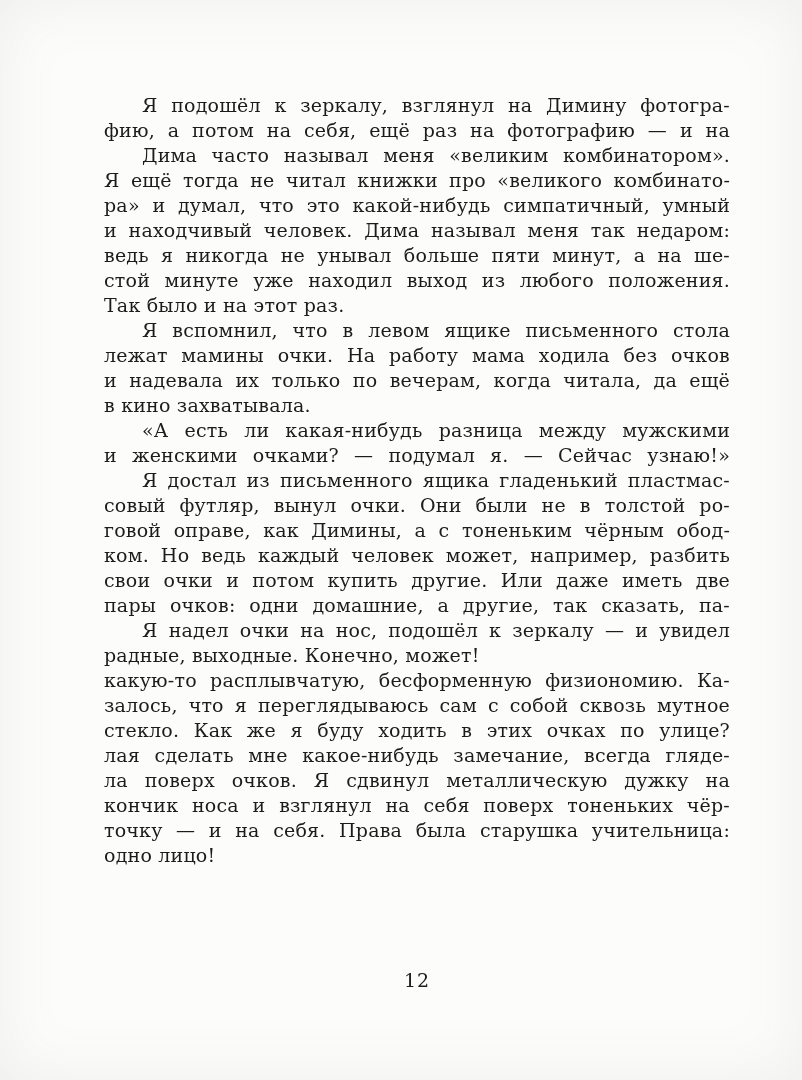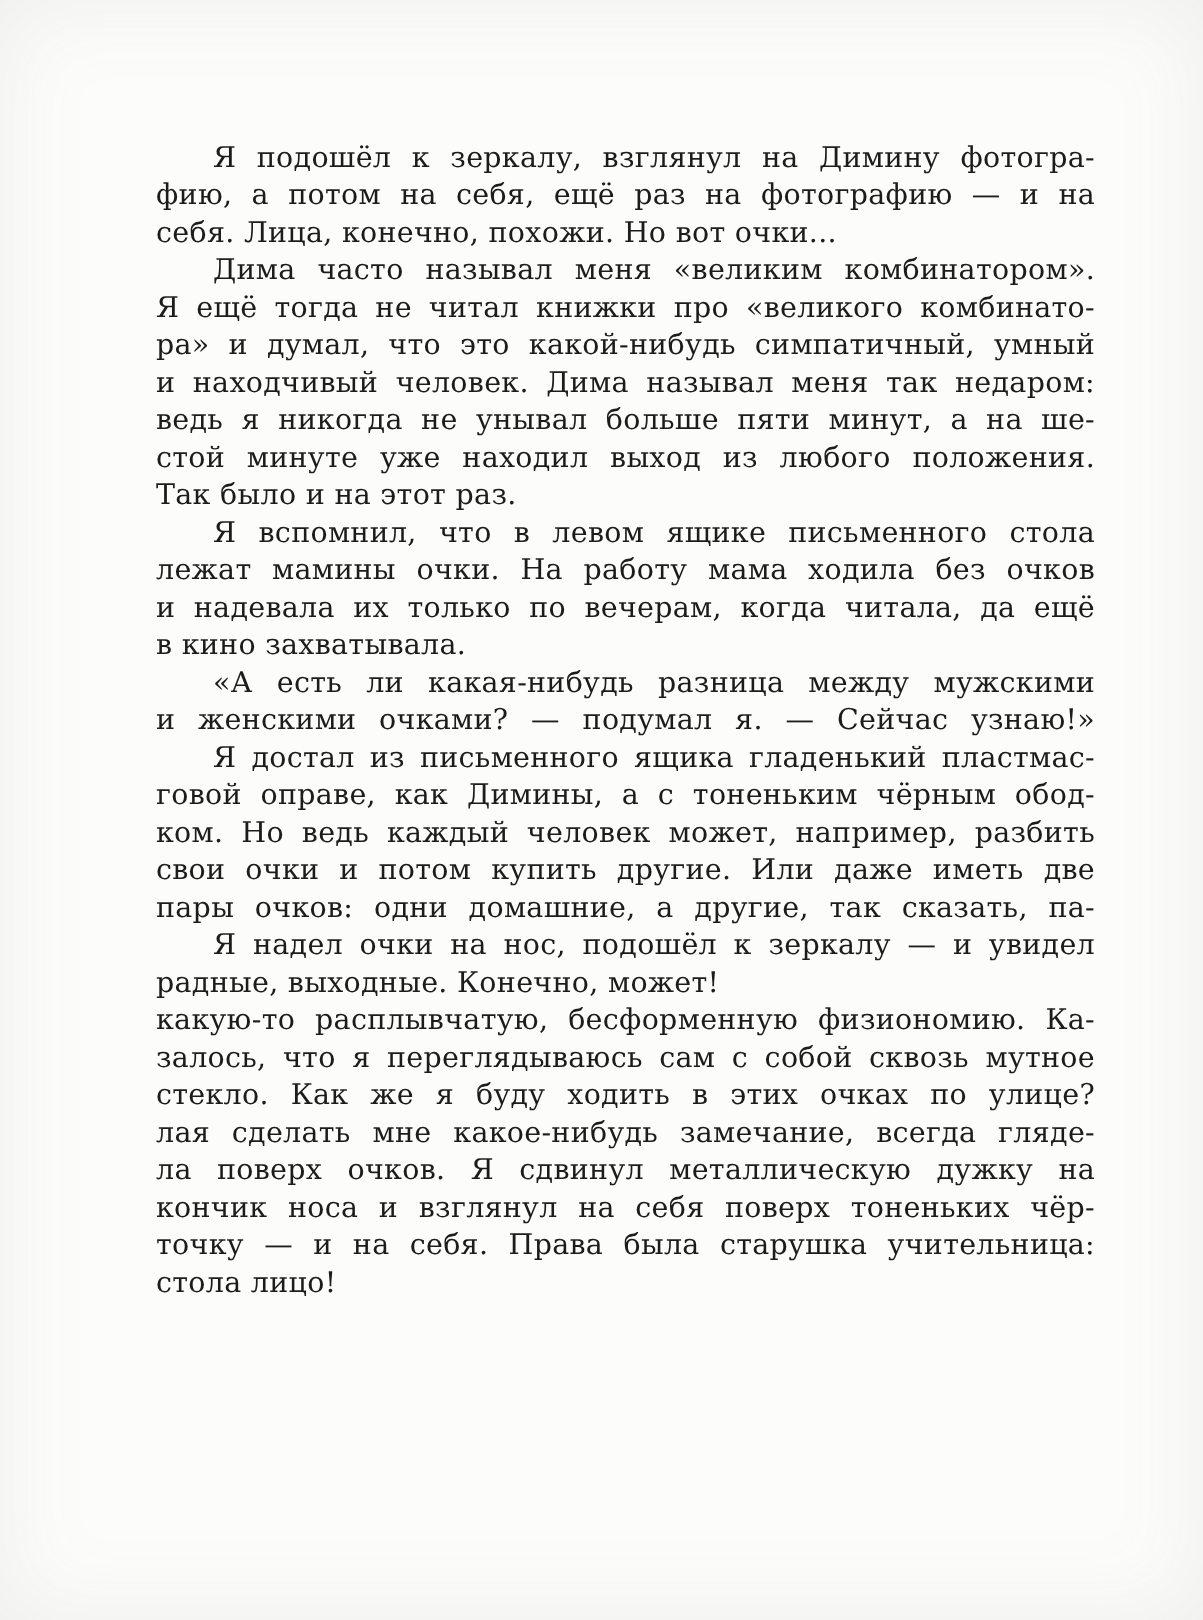--- a/index.html
+++ b/index.html
@@ -58,43 +58,44 @@
     letter-spacing: 1px;
   }
 </style>
 </head>
 <body>
 
 <div class="page">
   <div class="page-text">
       <div class="line indent">Я подошёл к зеркалу, взглянул на Димину фотогра-</div>
       <div class="line">фию, а потом на себя, ещё раз на фотографию — и на</div>
-      <div class="line para-end">себя. Лица, конечно, похожи. Но вот очки...</div>
       <div class="line indent">Дима часто называл меня «великим комбинатором».</div>
       <div class="line">Я ещё тогда не читал книжки про «великого комбинато-</div>
       <div class="line">ра» и думал, что это какой-нибудь симпатичный, умный</div>
       <div class="line">и находчивый человек. Дима называл меня так недаром:</div>
       <div class="line">ведь я никогда не унывал больше пяти минут, а на ше-</div>
       <div class="line">стой минуте уже находил выход из любого положения.</div>
       <div class="line para-end">Так было и на этот раз.</div>
       <div class="line indent">Я вспомнил, что в левом ящике письменного стола</div>
       <div class="line">лежат мамины очки. На работу мама ходила без очков</div>
       <div class="line">и надевала их только по вечерам, когда читала, да ещё</div>
       <div class="line para-end">в кино захватывала.</div>
       <div class="line indent">«А есть ли какая-нибудь разница между мужскими</div>
       <div class="line">и женскими очками? — подумал я. — Сейчас узнаю!»</div>
       <div class="line indent">Я достал из письменного ящика гладенький пластмас-</div>
+      <div class="line">совый футляр, вынул очки. Они были не в толстой ро-</div>
       <div class="line">говой оправе, как Димины, а с тоненьким чёрным обод-</div>
       <div class="line">ком. Но ведь каждый человек может, например, разбить</div>
       <div class="line">свои очки и потом купить другие. Или даже иметь две</div>
       <div class="line">пары очков: одни домашние, а другие, так сказать, па-</div>
       <div class="line indent">Я надел очки на нос, подошёл к зеркалу — и увидел</div>
       <div class="line para-end">радные, выходные. Конечно, может!</div>
       <div class="line">какую-то расплывчатую, бесформенную физиономию. Ка-</div>
       <div class="line">залось, что я переглядываюсь сам с собой сквозь мутное</div>
       <div class="line">стекло. Как же я буду ходить в этих очках по улице?</div>
       <div class="line">лая сделать мне какое-нибудь замечание, всегда гляде-</div>
       <div class="line">ла поверх очков. Я сдвинул металлическую дужку на</div>
       <div class="line">кончик носа и взглянул на себя поверх тоненьких чёр-</div>
       <div class="line">точку — и на себя. Права была старушка учительница:</div>
-      <div class="line para-end">стола лицо!</div>
+      <div class="line para-end">одно лицо!</div>
     </div>
+  <div class="page-number">12</div>
 </div>
 
 </body></html>

